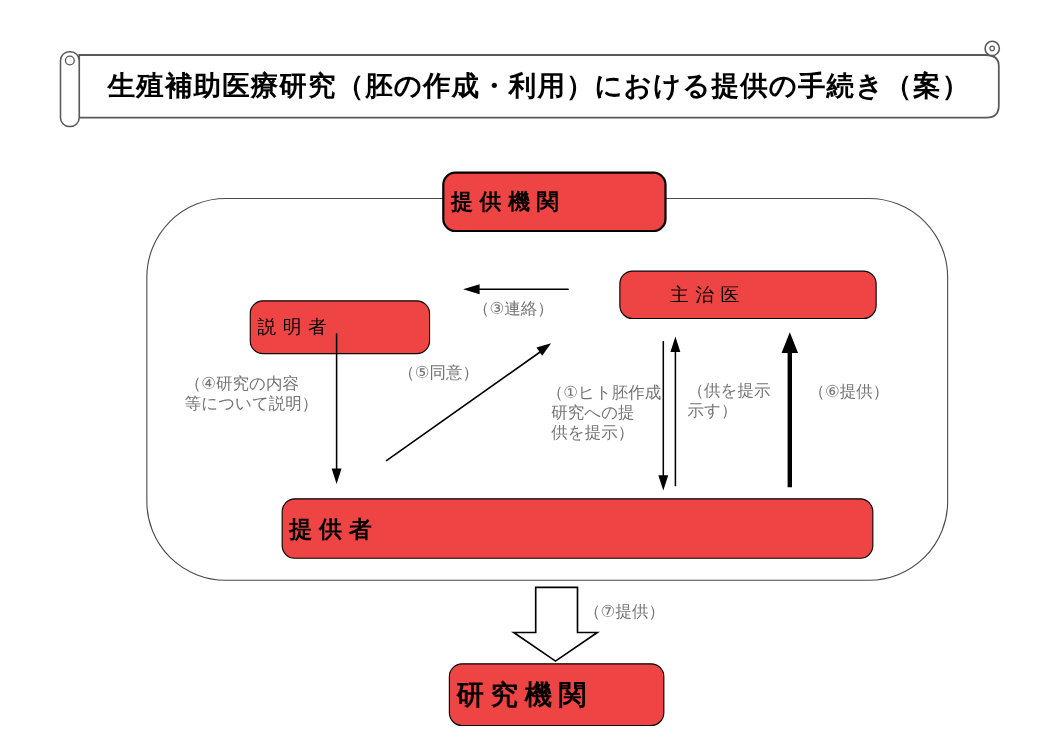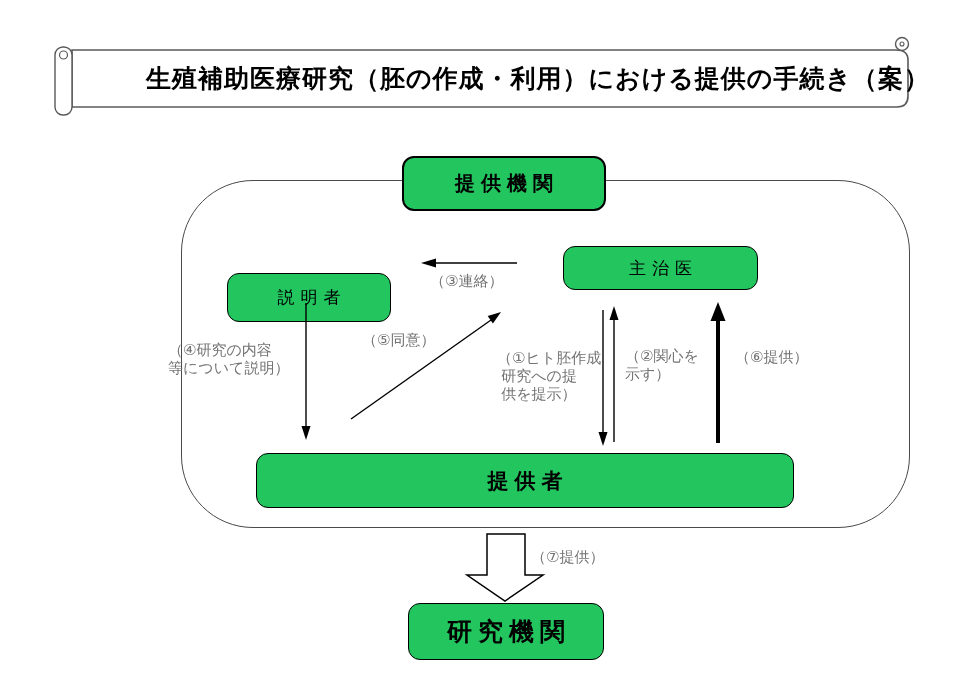--- a/index.html
+++ b/index.html
@@ -1,40 +1,40 @@
 <!DOCTYPE html>
 <html><head>
 <meta charset="utf-8">
 <style>
   html,body { margin:0; padding:0; }
   body {
     width:955px; height:679px; position:relative; overflow:hidden;
     background:#ffffff; color:#000;
     font-family:"Liberation Sans","DejaVu Sans",sans-serif;
   }
-  .abs { position:absolute;margin-left:48px; }
+  .abs { position:absolute; }
   svg.layer { position:absolute; left:0; top:0; pointer-events:none; }
 
   
   #org-frame {
     left:133px; top:180px; width:727px; height:346px;
     border:1.4px solid #4a4a4a; border-radius:72px; background:transparent;
     z-index:1;
   }
 
   
   .node {
-    position:absolute; background:#22c55e; border:1.5px solid #000000;
-    border-radius:12px; display:flex; align-items:center; justify-content:center;
+    position:absolute; background:#ef4444; border:1.5px solid #000000;
+    border-radius:12px; display:flex; align-items:center; 
     z-index:2; letter-spacing:6px; text-indent:6px; white-space:nowrap;
   }
   .node.bold { font-weight:bold; }
   #box-provider-org { left:402px; top:156px; width:200px; height:51px; font-size:20px; border-width:2px; }
   #box-explainer    { left:227px; top:245px; width:162px; height:47px; font-size:17px;margin-top:28px; }
-  #box-doctor       { left:563px; top:246px; width:193px; height:42px; font-size:17px; }
+  #box-doctor       { left:563px; top:246px; width:193px; height:42px; font-size:17px;padding-left:39px; }
   #box-donor        { left:256px; top:453px; width:536px; height:53px; font-size:21px; }
   #box-research     { left:408px; top:603px; width:194px; height:55px; font-size:25px; }
 
   
   #banner-title {
     left:72px; top:50px; width:836px; height:57px; line-height:57px;
     text-align:center; font-size:25px; font-weight:bold; letter-spacing:1px;
     z-index:2; white-space:nowrap;
   }
 
@@ -120,16 +120,16 @@
   <polygon points="487,534 525,534 525,575 543,575 505,601 467,575 487,575" fill="#ffffff" stroke="#000000" stroke-width="1.5"></polygon>
 </svg>
 
 <div id="lbl-step4" class="lbl">（④研究の内容
 等について説明）</div>
 <div id="lbl-step5" class="lbl">（⑤同意）</div>
 <div id="lbl-step3" class="lbl">（③連絡）</div>
 <div id="lbl-step1" class="lbl">（①ヒト胚作成
  研究への提
  供を提示）</div>
-<div id="lbl-step2" class="lbl">（②関心を
+<div id="lbl-step2" class="lbl">（供を提示
 示す）</div>
 <div id="lbl-step6" class="lbl">（⑥提供）</div>
 <div id="lbl-step7" class="lbl">（⑦提供）</div>
 
 </body></html>

